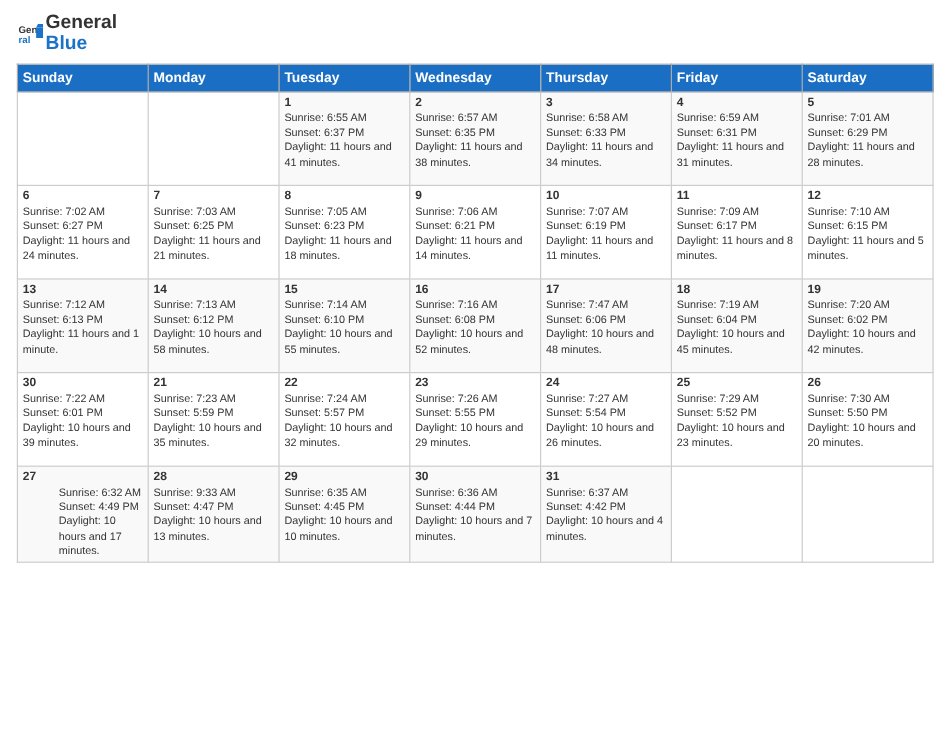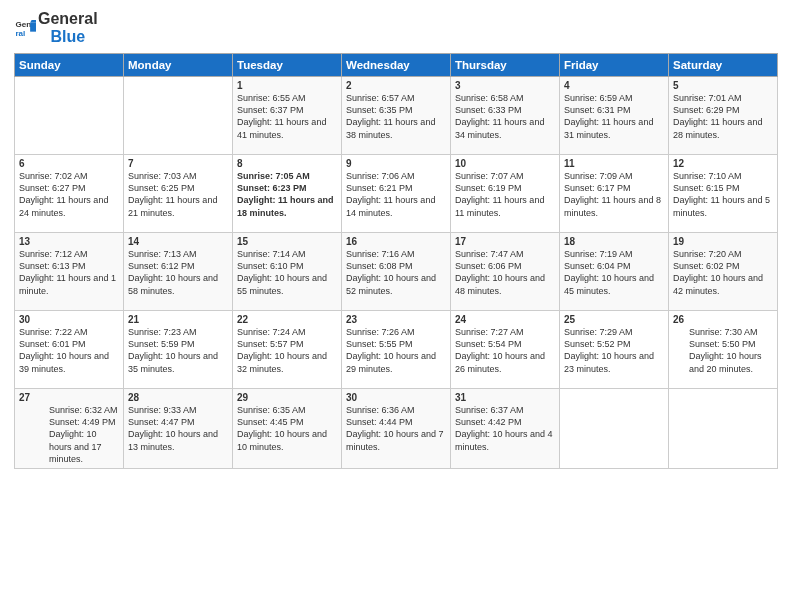--- a/index.html
+++ b/index.html
@@ -91,21 +91,21 @@
   <div class="header-row">
     <div class="logo">
       <svg class="logo-icon" viewBox="0 0 30 30">
         <text x="2" y="14" font-size="11" font-weight="bold" fill="#333" font-family="Arial">Gene</text>
         <text x="2" y="26" font-size="11" font-weight="bold" fill="#1a73c8" font-family="Arial">ral</text>
         <polygon points="22,8 30,8 30,20 22,20" fill="#1a73c8"></polygon>
         <polygon points="24,4 30,4 30,8 22,8" fill="#1a73c8"></polygon>
       </svg>
       <div style="display:flex;flex-direction:column;line-height:1.1;">
         <span style="font-size:16px;font-weight:bold;color:#333;">General</span>
-        <span style="font-size:16px;font-weight:bold;color:#1a73c8;text-align:center;">Blue</span>
+        <span style="font-size:16px;font-weight:bold;color:#1a73c8;">Blue</span>
       </div>
     </div>
     <div class="title-block">
       <div class="month-title"></div>
       <div class="subtitle"></div>
     </div>
   </div>
 
   <table>
     <thead>
@@ -162,21 +162,21 @@
 Daylight: 11 hours and 24 minutes.</div>
           </td>
           <td>
             <span class="day-num">7</span>
             <div class="day-info" style="white-space: pre-line;">Sunrise: 7:03 AM
 Sunset: 6:25 PM
 Daylight: 11 hours and 21 minutes.</div>
           </td>
           <td>
             <span class="day-num">8</span>
-            <div class="day-info" style="white-space: pre-line; font-weight: bold;">Sunrise: 7:05 AM
+            <div class="day-info" style="white-space: pre-line;">Sunrise: 7:05 AM
 Sunset: 6:23 PM
 Daylight: 11 hours and 18 minutes.</div>
           </td>
           <td>
             <span class="day-num">9</span>
             <div class="day-info" style="white-space: pre-line;">Sunrise: 7:06 AM
 Sunset: 6:21 PM
 Daylight: 11 hours and 14 minutes.</div>
           </td>
           <td>
@@ -274,21 +274,21 @@
 Daylight: 10 hours and 26 minutes.</div>
           </td>
           <td>
             <span class="day-num">25</span>
             <div class="day-info" style="white-space: pre-line;">Sunrise: 7:29 AM
 Sunset: 5:52 PM
 Daylight: 10 hours and 23 minutes.</div>
           </td>
           <td>
             <span class="day-num">26</span>
-            <div class="day-info" style="white-space: pre-line; margin-left: 16px;">Sunrise: 7:30 AM
+            <div class="day-info" style="white-space: pre-line;">Sunrise: 7:30 AM
 Sunset: 5:50 PM
 Daylight: 10 hours and 20 minutes.</div>
           </td>
         </tr>
         <tr>
           <td>
             <span class="day-num">27</span>
             <div class="day-info" style="white-space: pre-line; margin-left: 30px;">Sunrise: 6:32 AM
 Sunset: 4:49 PM
 Daylight: 10 hours and 17 minutes.</div>

